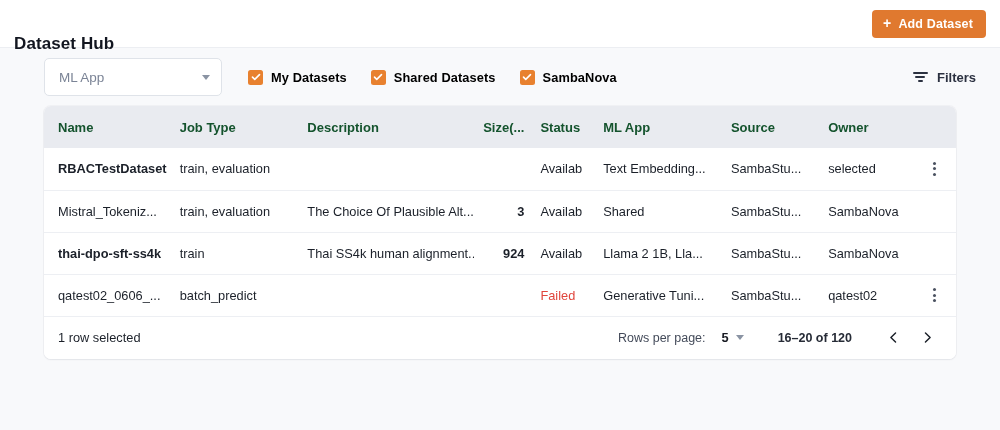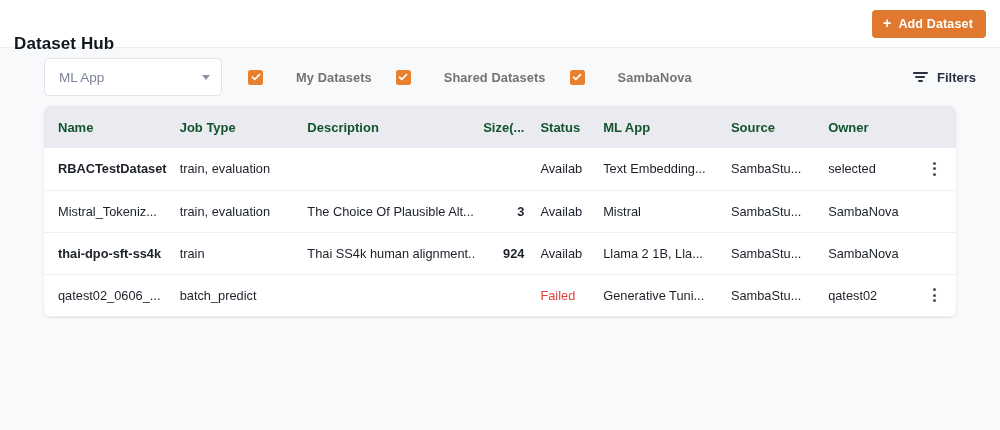--- a/index.html
+++ b/index.html
@@ -51,21 +51,21 @@
     width:0;height:0;border-left:4.5px solid transparent;border-right:4.5px solid transparent;
     border-top:5px solid #8a93a3;
   }
   .checks { display:flex; align-items:center; gap:0; margin-left:26px; }
   .chk-item { display:flex; align-items:center; gap:8px; margin-right:24px; cursor:pointer; }
   .chk {
     width:15px;height:15px;border-radius:2.5px;background:#e8812f;
     display:flex;align-items:center;justify-content:center;
   }
   .chk svg { display:block; }
-  .chk-label { font-size:12.8px; font-weight:700; color:#737373; letter-spacing:.1px;margin-left:25px; }
+  .chk-label { font-size:12.8px; font-weight:700; color:#000000; letter-spacing:.1px; }
   .filters-btn {
     margin-left:auto; display:flex; align-items:center; gap:9px;
     font-size:13px; font-weight:600; color:#2b3140; cursor:pointer;
     padding-right: 2px;
   }
   .filters-ico { display:flex; flex-direction:column; gap:2.5px; align-items:center; }
   .filters-ico i { display:block; height:1.8px; background:#2b3140; border-radius:1px; }
   .filters-ico i:nth-child(1){ width:15px; }
   .filters-ico i:nth-child(2){ width:10px; }
   .filters-ico i:nth-child(3){ width:5px; }
@@ -240,21 +240,21 @@
               </span>
           </td>
         </tr>
 
         <tr>
           <td class="name pad-l">Mistral_Tokeniz...</td>
           <td>train, evaluation</td>
           <td>The Choice Of Plausible Alt...</td>
           <td class="num">3</td>
           <td>Availab</td>
-          <td>Mistral</td>
+          <td>Shared</td>
           <td>SambaStu...</td>
           <td>SambaNova</td>
           <td></td>
         </tr>
 
         <tr class="selected">
           <td class="name pad-l">thai-dpo-sft-ss4k</td>
           <td>train</td>
           <td>Thai SS4k human alignment...</td>
           <td class="num">924</td>
@@ -279,15 +279,36 @@
                 <b></b>
                 <b></b>
                 <b></b>
               </span>
           </td>
         </tr>
 
       </tbody>
     </table>
 
+    <div class="tfoot">
+      <div class="rows-sel">1 row selected</div>
+      <div class="pager">
+        <span class="rpp-label">Rows per page:</span>
+        <span class="rpp-val">
+          <span>5</span>
+          <span class="caret"></span>
+        </span>
+        <span class="range">16–20 of 120</span>
+        <span class="navbtn prev">
+          <svg width="13" height="13" viewBox="0 0 16 16">
+              <path d="M10.5 2.5 L4.8 8 L10.5 13.5" fill="none" stroke="#1b2029" stroke-width="1.8" stroke-linecap="round" stroke-linejoin="round"></path>
+            </svg>
+        </span>
+        <span class="navbtn next">
+          <svg width="13" height="13" viewBox="0 0 16 16">
+              <path d="M5.5 2.5 L11.2 8 L5.5 13.5" fill="none" stroke="#1b2029" stroke-width="1.8" stroke-linecap="round" stroke-linejoin="round"></path>
+            </svg>
+        </span>
+      </div>
+    </div>
   </div>
 
 </div>
 
 </body></html>

